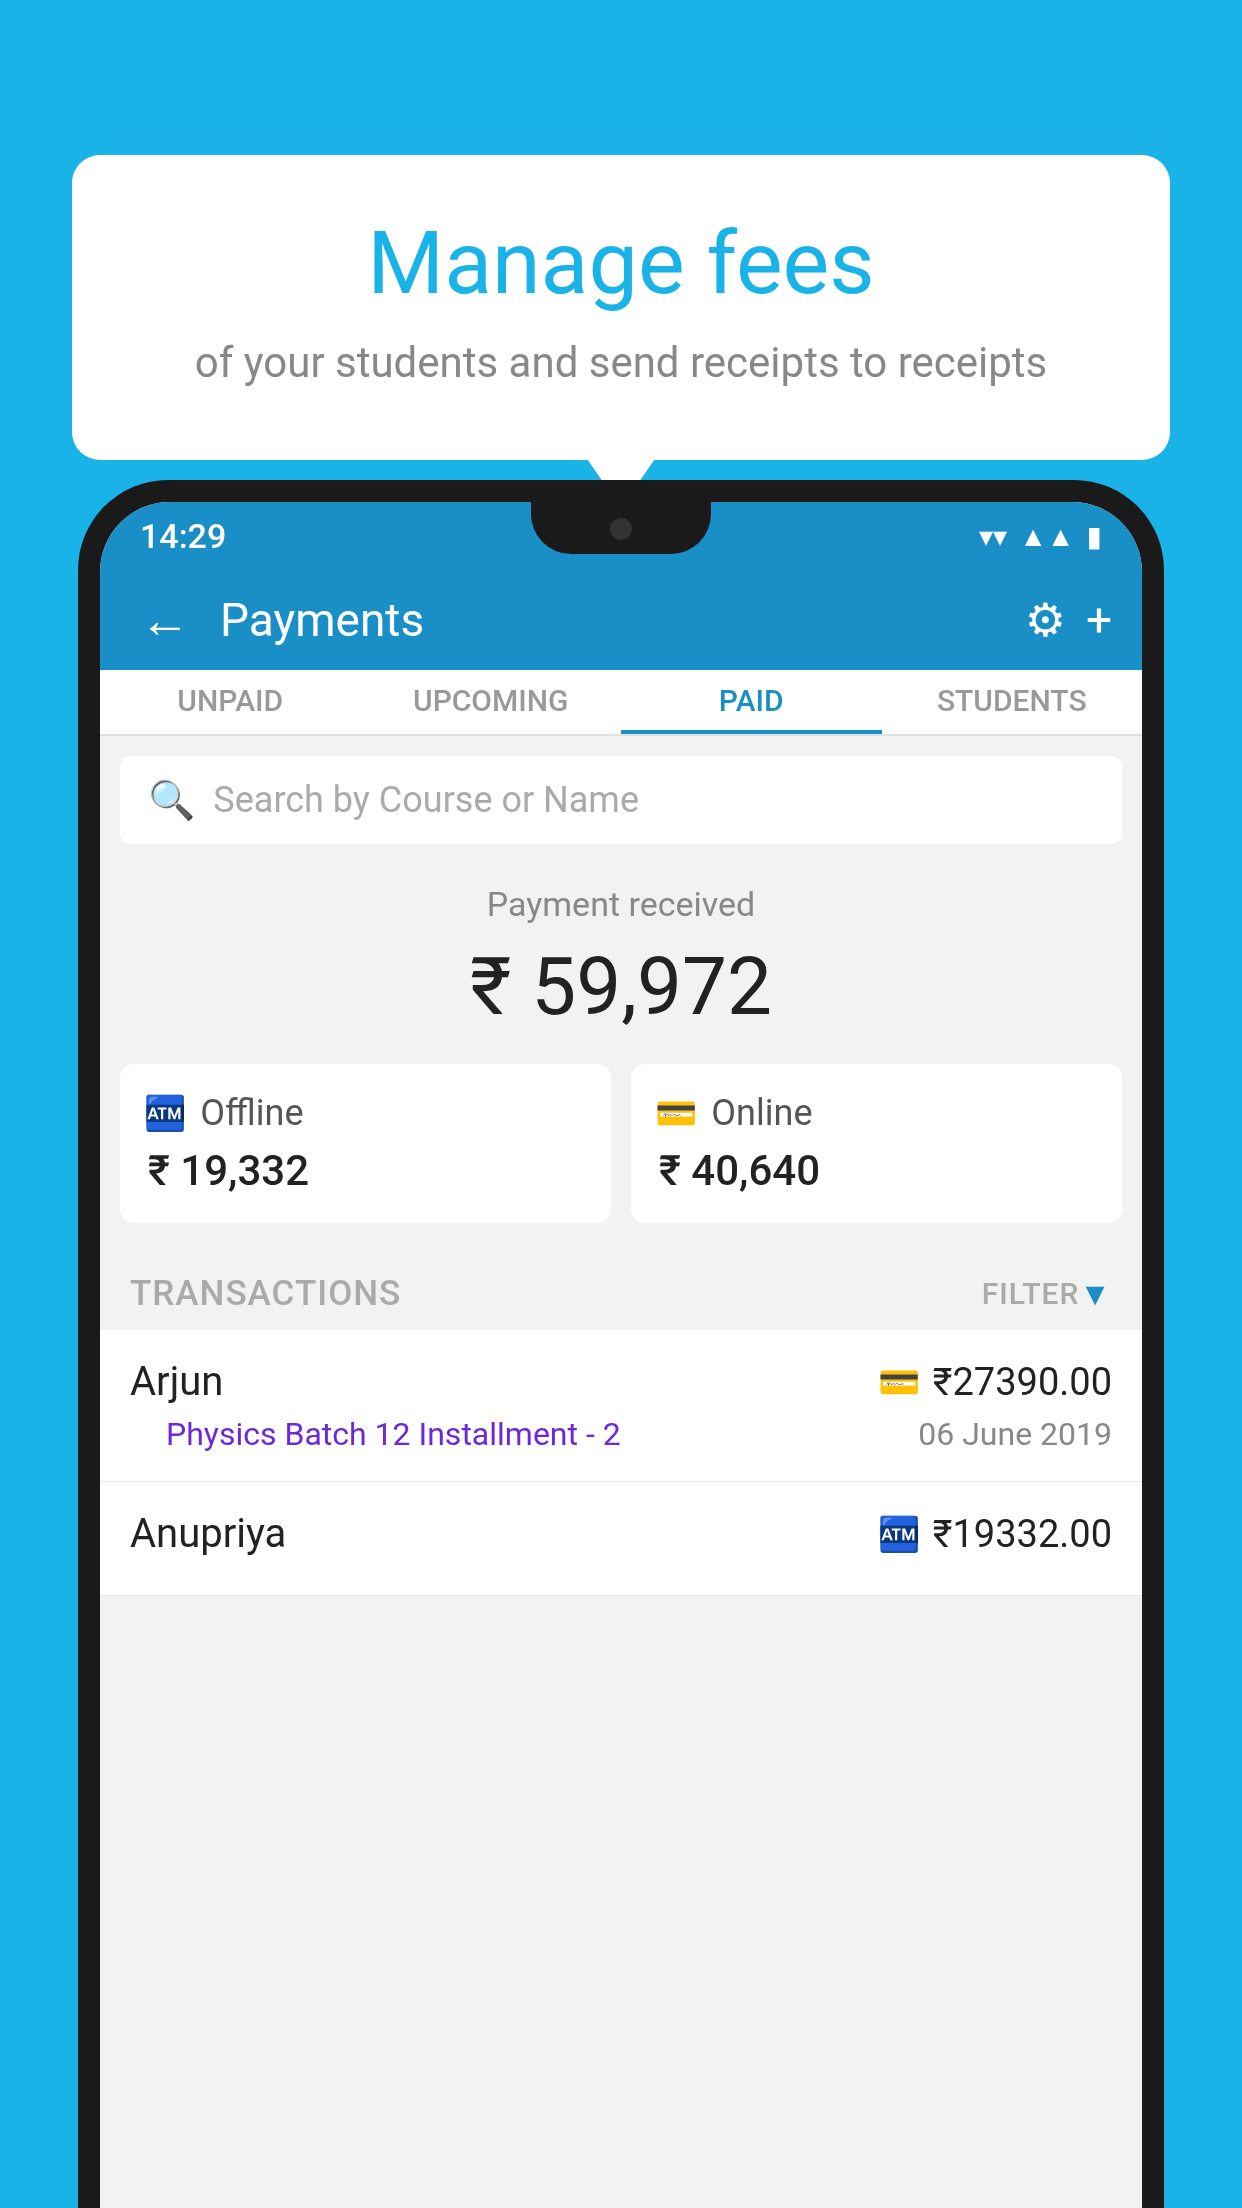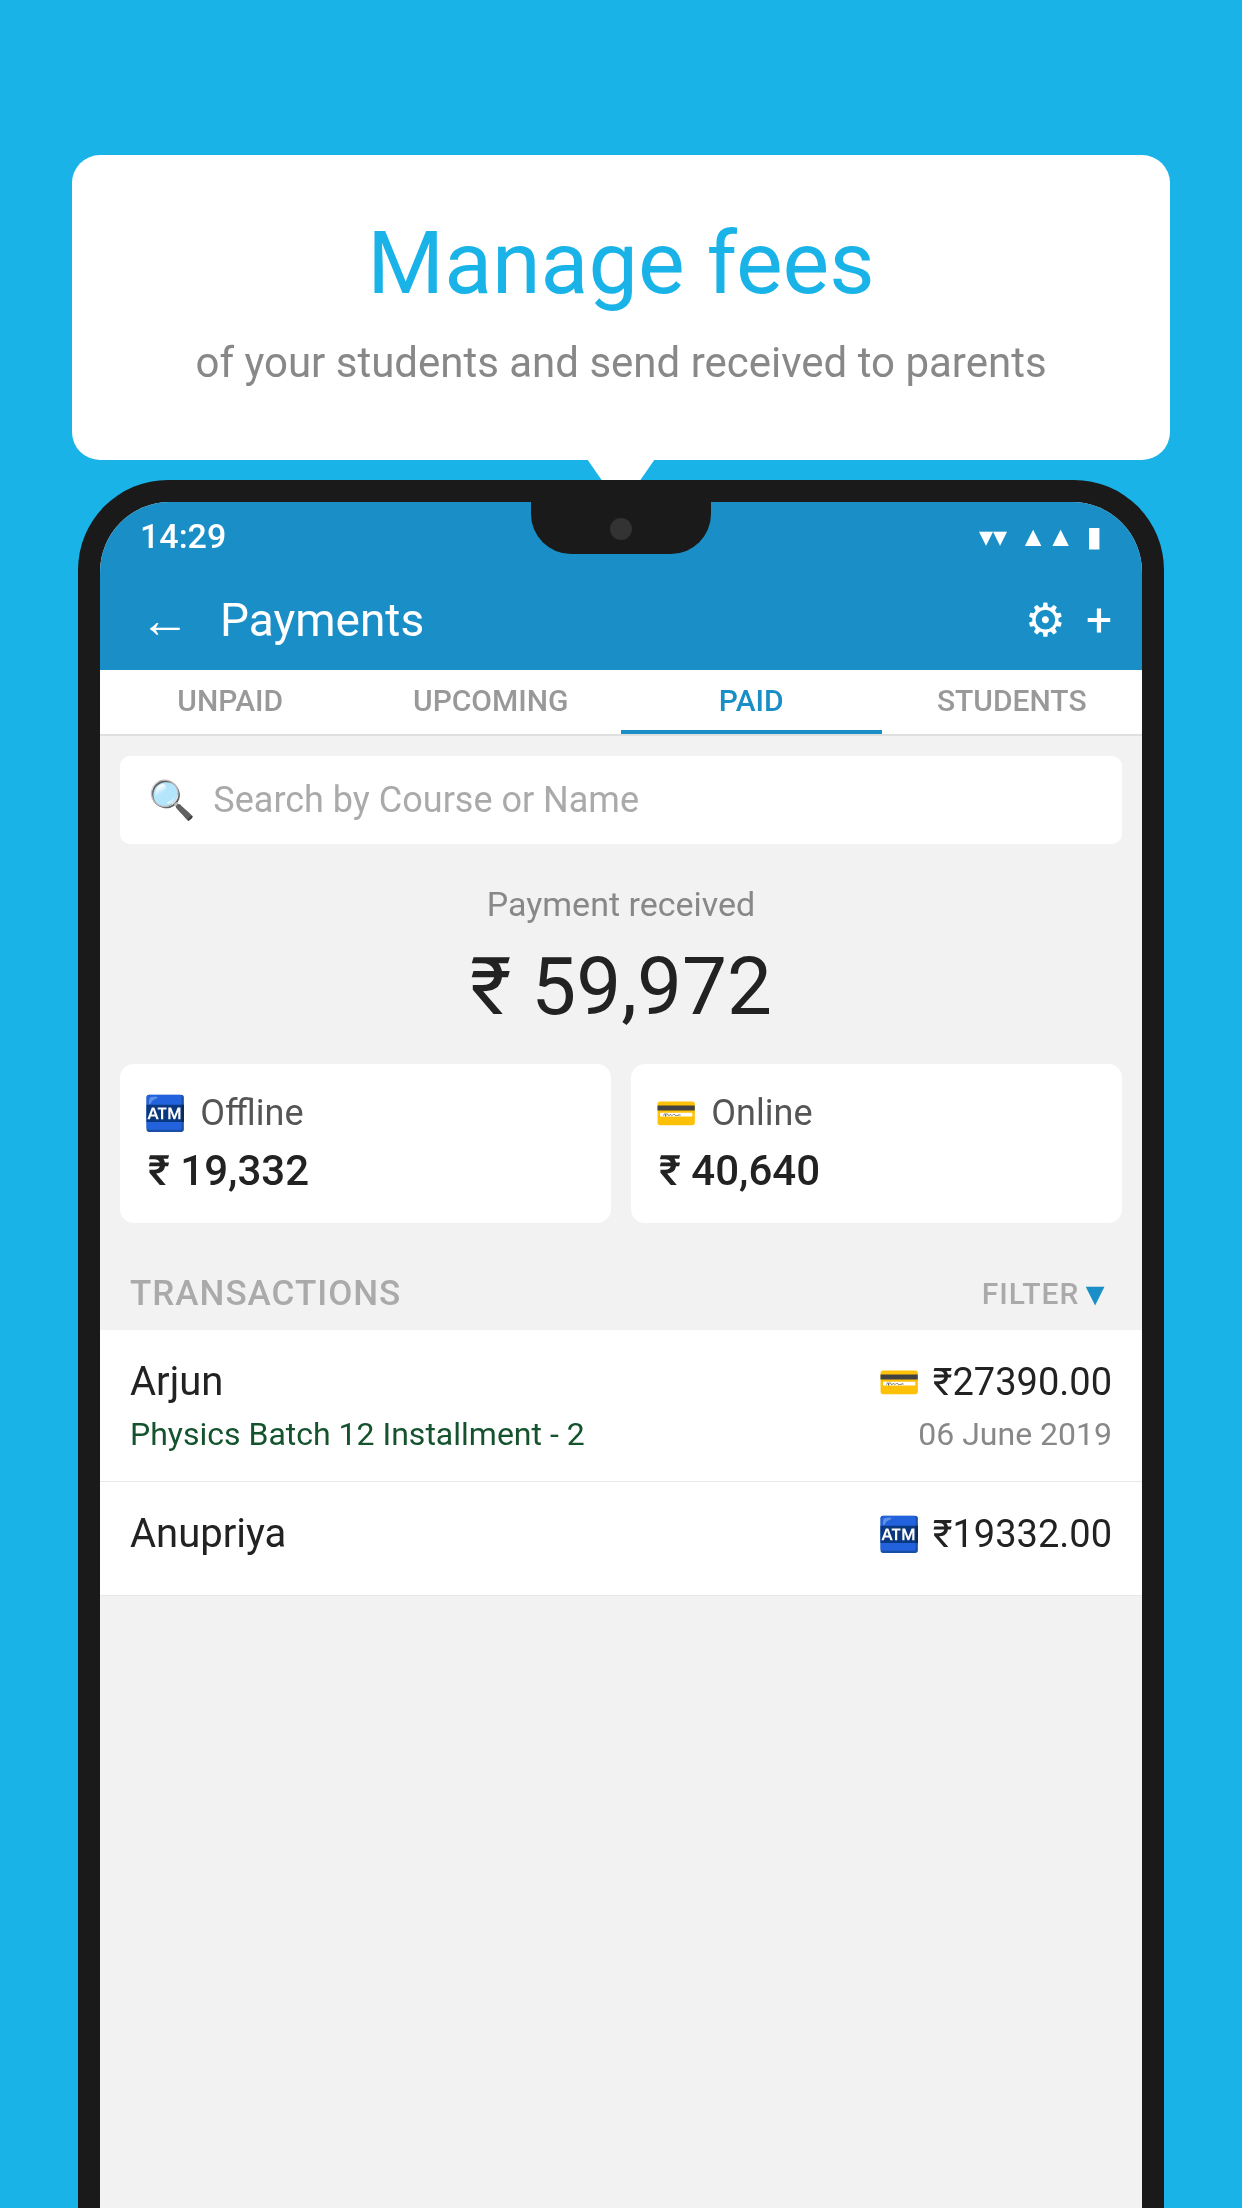--- a/index.html
+++ b/index.html
@@ -338,34 +338,35 @@
     }
 
     .transaction-bottom {
       display: flex;
       align-items: center;
       justify-content: space-between;
     }
 
     .transaction-course {
       font-size: 32px;
-      color: #14532d;
+      color: #6d28d9;
+      margin-left: 36px;
     }
 
     .transaction-date {
       font-size: 32px;
       color: #888888;
     }
   </style>
 </head>
 <body>
 
 <div class="speech-bubble">
   <div class="bubble-title">Manage fees</div>
-  <div class="bubble-subtitle">of your students and send received to parents</div>
+  <div class="bubble-subtitle">of your students and send receipts to receipts</div>
 </div>
 
 <div class="phone-frame">
 
   <div class="phone-inner">
     <div class="notch">
       <div class="camera-dot"></div>
     </div>
 
     <div class="status-bar">

